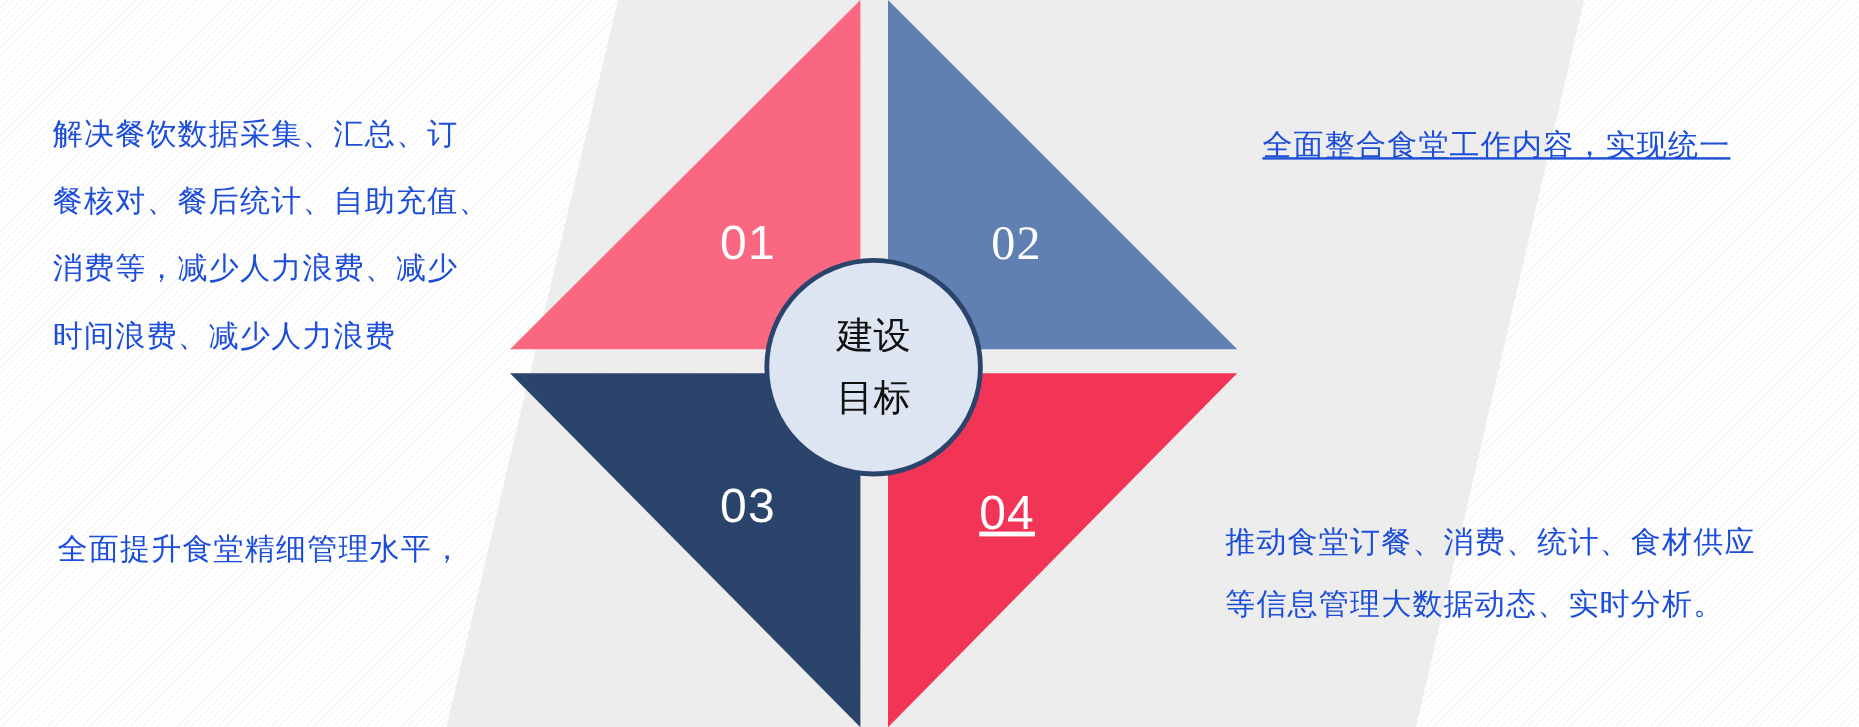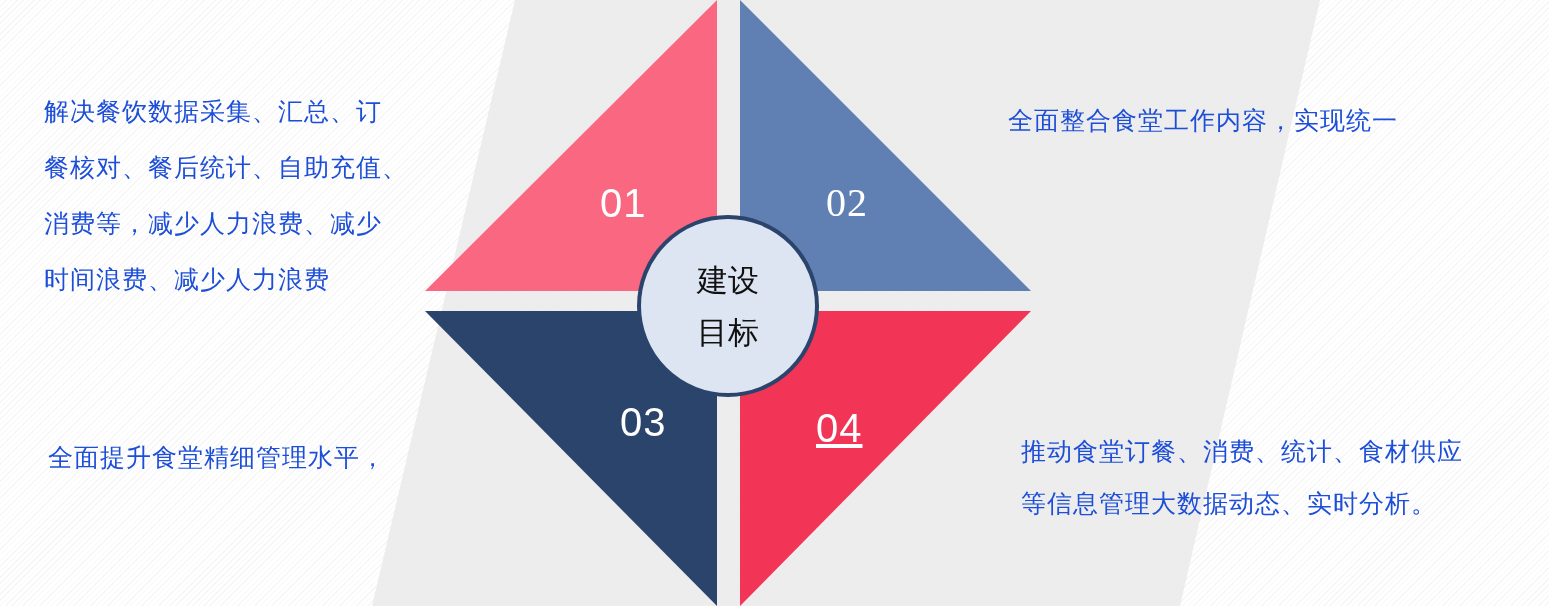--- a/index.html
+++ b/index.html
@@ -37,36 +37,36 @@
 
 <svg class="diagram" width="1549" height="606" viewBox="0 0 1549 606">
   <polygon points="717,0 717,291 425,291" fill="#FA6780"></polygon>
   <polygon points="740,0 740,291 1031,291" fill="#6080B4"></polygon>
   <polygon points="425,311 717,311 717,606" fill="#2B446C"></polygon>
   <polygon points="740,311 1031,311 740,606" fill="#F23456"></polygon>
 </svg>
 
 <div class="num" style="left:600px; top:183px;">01</div>
 <div class="num" style="left:826px; top:183px;font-family:Liberation Serif, serif;">02</div>
-<div class="num" style="left:600px; top:402px;margin-left:20px;">03</div>
+<div class="num" style="left:600px; top:402px;">03</div>
 <div class="num" style="left:816px; top:408px;text-decoration:underline;">04</div>
 
 <div class="center-circle">
   <span>建设</span>
   <span>目标</span>
 </div>
 
 <div class="desc" style="left:44px; top:84px;">
   <div>解决餐饮数据采集、汇总、订</div>
   <div>餐核对、餐后统计、自助充值、</div>
   <div>消费等，减少人力浪费、减少</div>
   <div>时间浪费、减少人力浪费</div>
 </div>
 
-<div class="desc" style="left:1008px; top:95px; line-height:52px;">
+<div class="desc" style="left:1052px; top:95px; line-height:52px;text-decoration:underline;">
   <div>全面整合食堂工作内容，实现统一</div>
 </div>
 
 <div class="desc" style="left:48px; top:432px; line-height:52px;">
   <div>全面提升食堂精细管理水平，</div>
 </div>
 
 <div class="desc" style="left:1021px; top:426px; line-height:52px;">
   <div>推动食堂订餐、消费、统计、食材供应</div>
   <div>等信息管理大数据动态、实时分析。</div>

